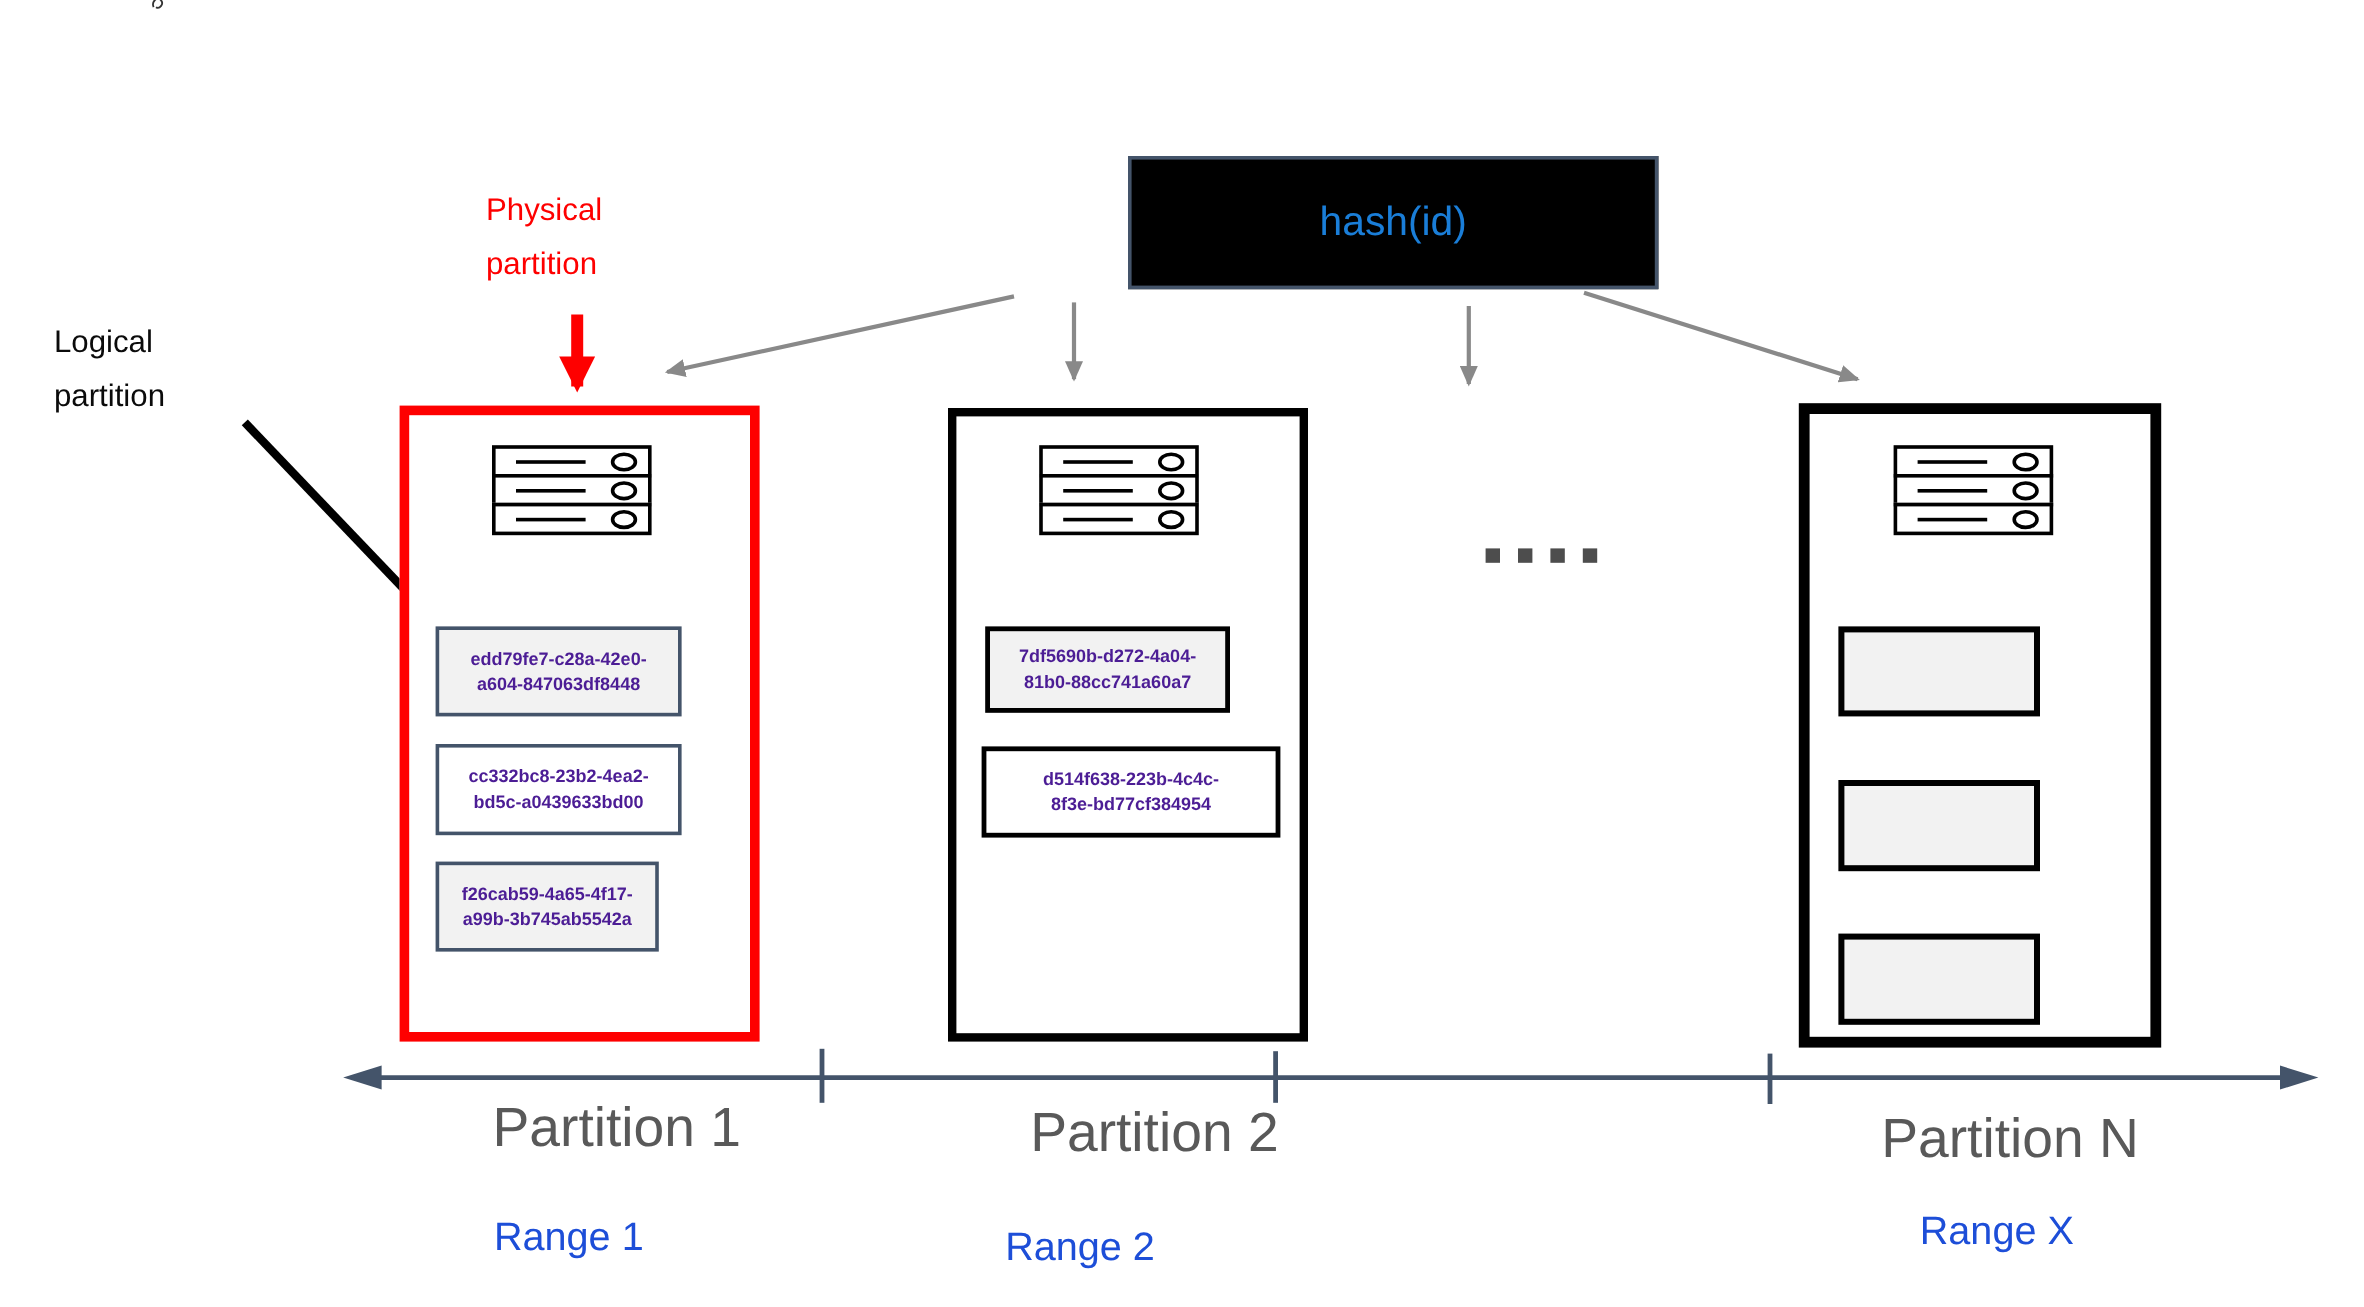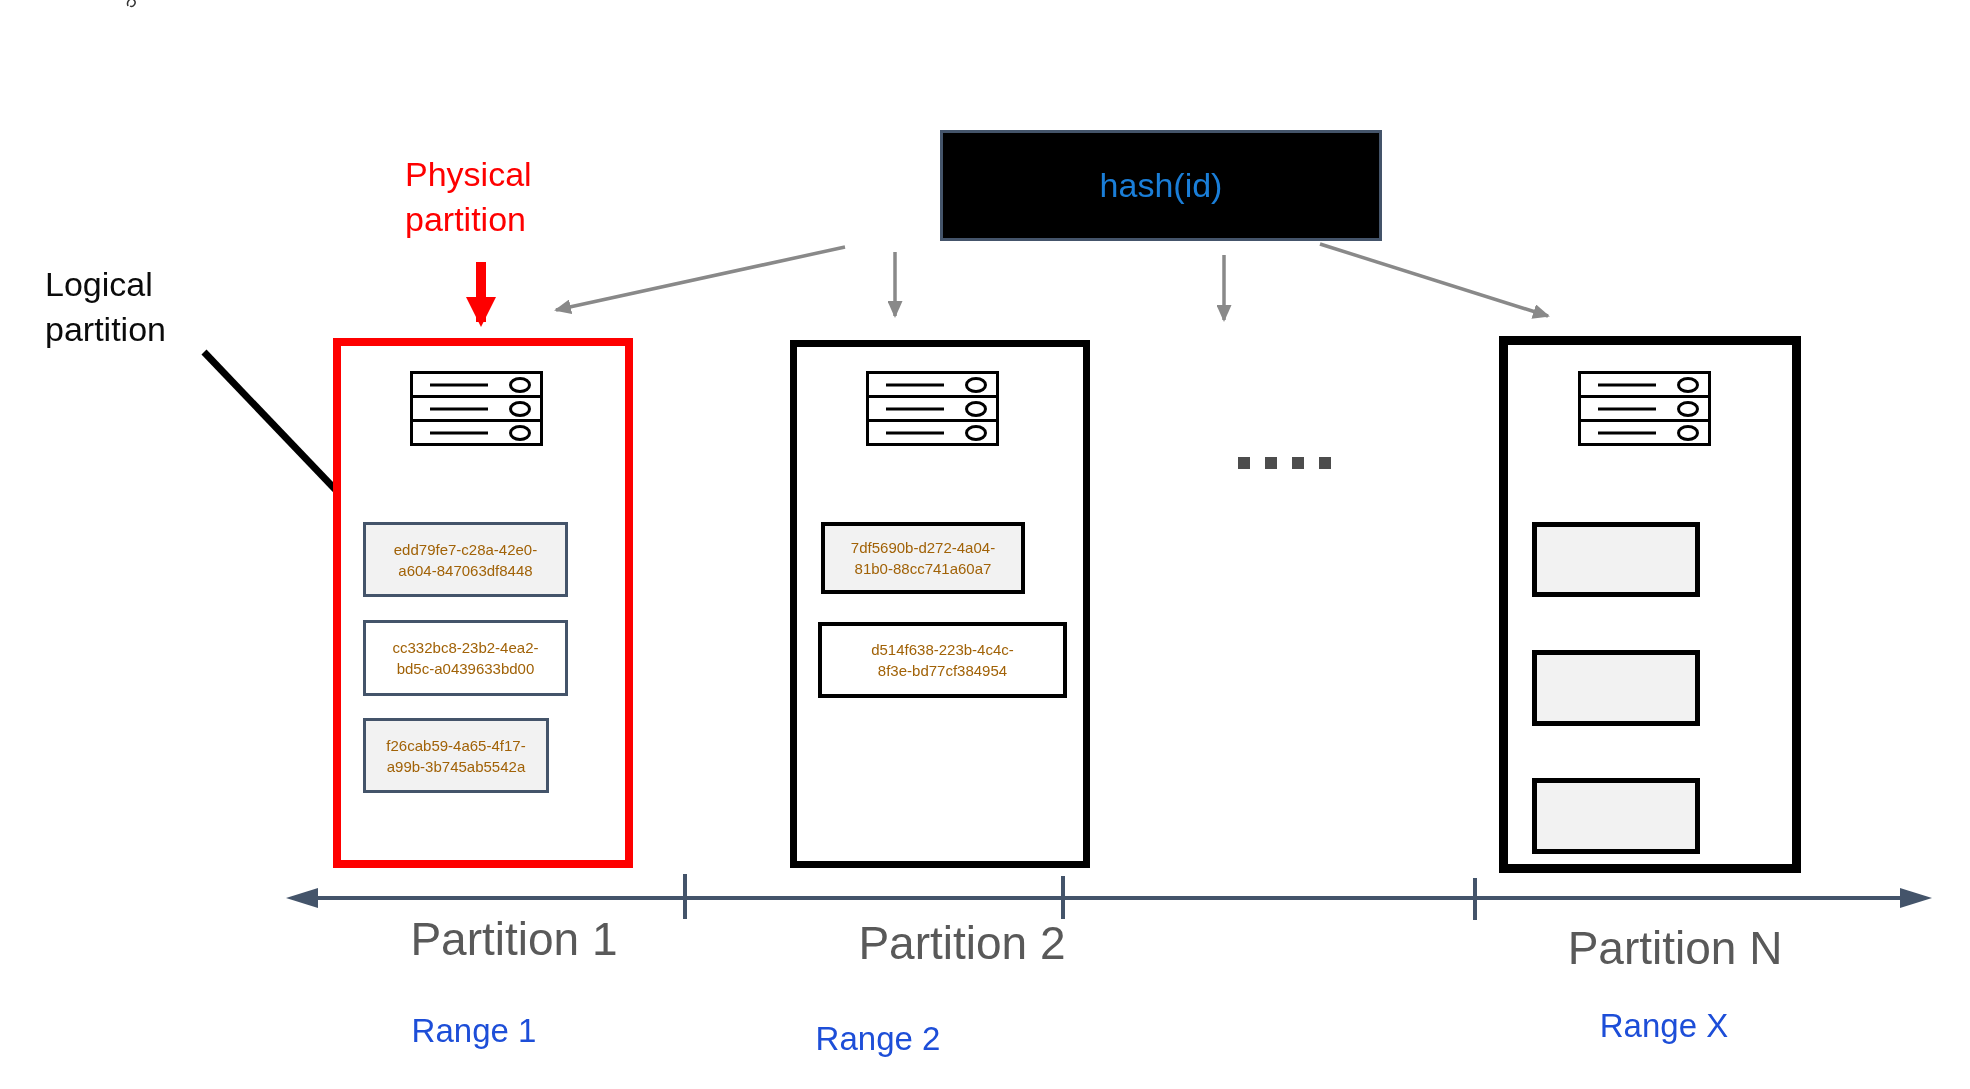--- a/index.html
+++ b/index.html
@@ -16,21 +16,21 @@
   .hash-box{
     left:940px;top:130px;width:442px;height:111px;
     box-sizing:border-box;
     background:#000000;
     border:3px solid #44546a;
     display:flex;align-items:center;justify-content:center;
     font-size:34px;color:#1a7ed8;
   }
 
   
-  .callout{font-size:34px;line-height:45px;white-space:nowrap;}
+  .callout{font-size:26px;line-height:45px;white-space:nowrap;}
   .callout-physical{left:405px;top:152px;color:#fe0000;}
   .callout-logical{left:45px;top:262px;color:#0b0b0b;}
 
   
   .pbox{box-sizing:border-box;background:#fff;}
   .pbox-1{left:333px;top:338px;width:300px;height:530px;border:8px solid #fe0000;}
   .pbox-2{left:790px;top:340px;width:300px;height:528px;border:7px solid #000;}
   .pbox-n{left:1499px;top:336px;width:302px;height:537px;border:9px solid #000;}
 
   
@@ -45,21 +45,21 @@
   }
   .server .sled{
     position:absolute;right:9px;top:50%;transform:translateY(-50%);
     width:16px;height:10px;border:3px solid #000;border-radius:50%;background:#fff;
   }
 
   
   .ubox{
     box-sizing:border-box;
     display:flex;align-items:center;justify-content:center;text-align:center;
-    font-size:15px;line-height:21px;color:#a16207;
+    font-size:15px;line-height:21px;color:#4c1d95;font-weight:bold;
   }
   .ubox.slate{border:3px solid #44546a;}
   .ubox.black{border:4px solid #000;}
   .ubox.black-thick{border:5px solid #000;}
   .fill-gray{background:#f2f2f2;}
   .fill-white{background:#ffffff;}
 
   
   .dots{left:1238px;top:457px;display:flex;gap:15px;}
   .dots .dot{width:12px;height:12px;background:#4d4d4d;}
@@ -213,16 +213,16 @@
   </div>
   <div class="abs ubox black-thick fill-gray" style="left:1532px;top:522px;width:168px;height:75px;"></div>
   <div class="abs ubox black-thick fill-gray" style="left:1532px;top:650px;width:168px;height:76px;"></div>
   <div class="abs ubox black-thick fill-gray" style="left:1532px;top:778px;width:168px;height:76px;"></div>
 
   <div class="abs axis-label" style="left:482px;top:912px;">Partition 1</div>
   <div class="abs axis-label" style="left:930px;top:916px;">Partition 2</div>
   <div class="abs axis-label" style="left:1643px;top:921px;">Partition N</div>
 
   <div class="abs range-label" style="left:474px;top:1012px;">Range 1</div>
-  <div class="abs range-label" style="left:878px;top:1020px;">Range 2</div>
+  <div class="abs range-label" style="left:900px;top:1020px;">Range 2</div>
   <div class="abs range-label" style="left:1664px;top:1007px;">Range X</div>
 
 </div>
 
 </body></html>

